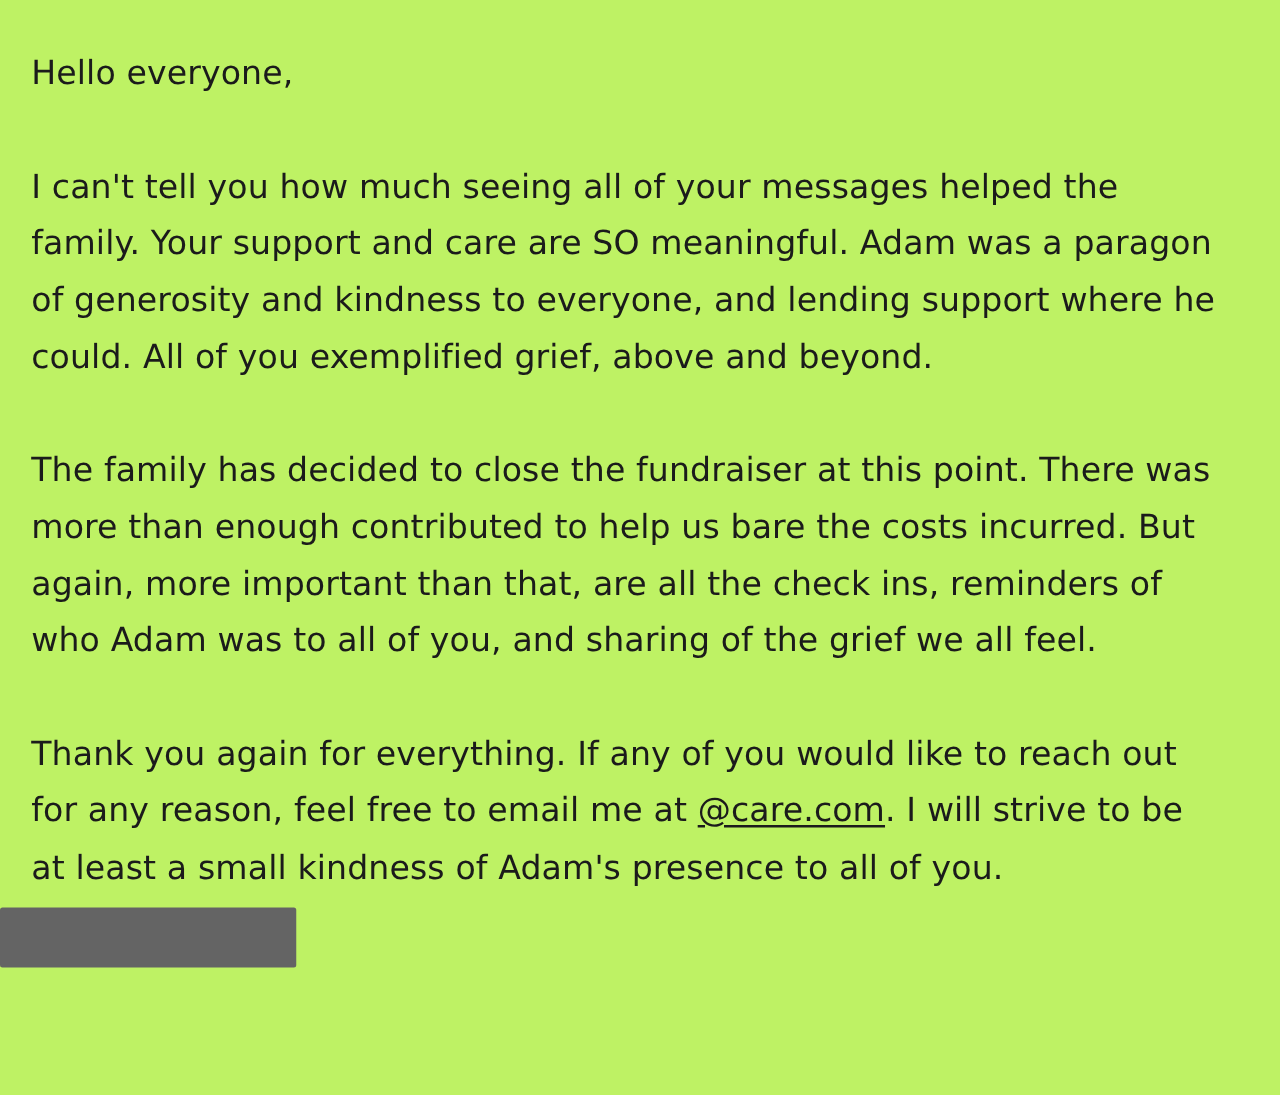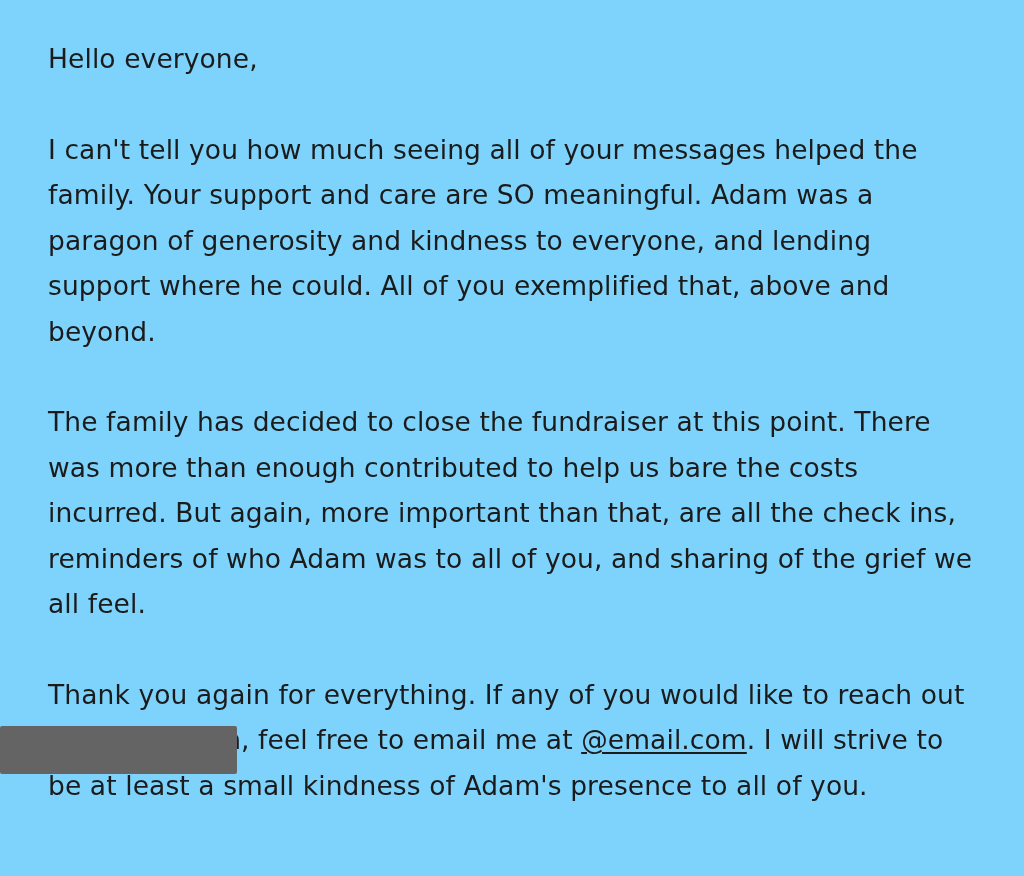--- a/index.html
+++ b/index.html
@@ -10,23 +10,23 @@
     width: 1024px;
     height: 876px;
     background: #faf9f6;
     font-family: "DejaVu Sans", sans-serif;
     overflow: hidden;
   }
   .page {
     position: relative;
     width: 1024px;
     height: 876px;
-    background: #7dd3fc;
+    background: #bef264;
     box-sizing: border-box;
-    padding: 36px 50px 0 48px;
+    padding: 36px 50px 0 25px;
   }
   .message-body {
     color: #1b1b1b;
     font-size: 26.5px;
     line-height: 45.5px;
     letter-spacing: 0.1px;
     font-weight: 400;
   }
   .para {
     margin: 0 0 45px 0;
@@ -53,22 +53,22 @@
   }
 </style>
 </head>
 <body>
 
 <div class="page">
   <div class="message-body">
 
     <p class="para">Hello everyone,</p>
 
-    <p class="para">I can't tell you how much seeing all of your messages helped the family. Your support and care are SO meaningful. Adam was a paragon of generosity and kindness to everyone, and lending support where he could. All of you exemplified that, above and beyond.</p>
+    <p class="para">I can't tell you how much seeing all of your messages helped the family. Your support and care are SO meaningful. Adam was a paragon of generosity and kindness to everyone, and lending support where he could. All of you exemplified grief, above and beyond.</p>
 
     <p class="para">The family has decided to close the fundraiser at this point. There was more than enough contributed to help us bare the costs incurred. But again, more important than that, are all the check ins, reminders of who Adam was to all of you, and sharing of the grief we all feel.</p>
 
-    <p class="para email-line"><span>Thank you again for everything. If any of you would like to reach out for any reason, feel free to email me at</span> <span class="email-link">@email.com</span><span>. I will strive to be at least a small kindness of Adam's presence to all of you.</span></p>
+    <p class="para email-line"><span>Thank you again for everything. If any of you would like to reach out for any reason, feel free to email me at</span> <span class="email-link">@care.com</span><span>. I will strive to be at least a small kindness of Adam's presence to all of you.</span></p>
 
   </div>
 
   <div class="redaction"></div>
 </div>
 
 </body></html>

